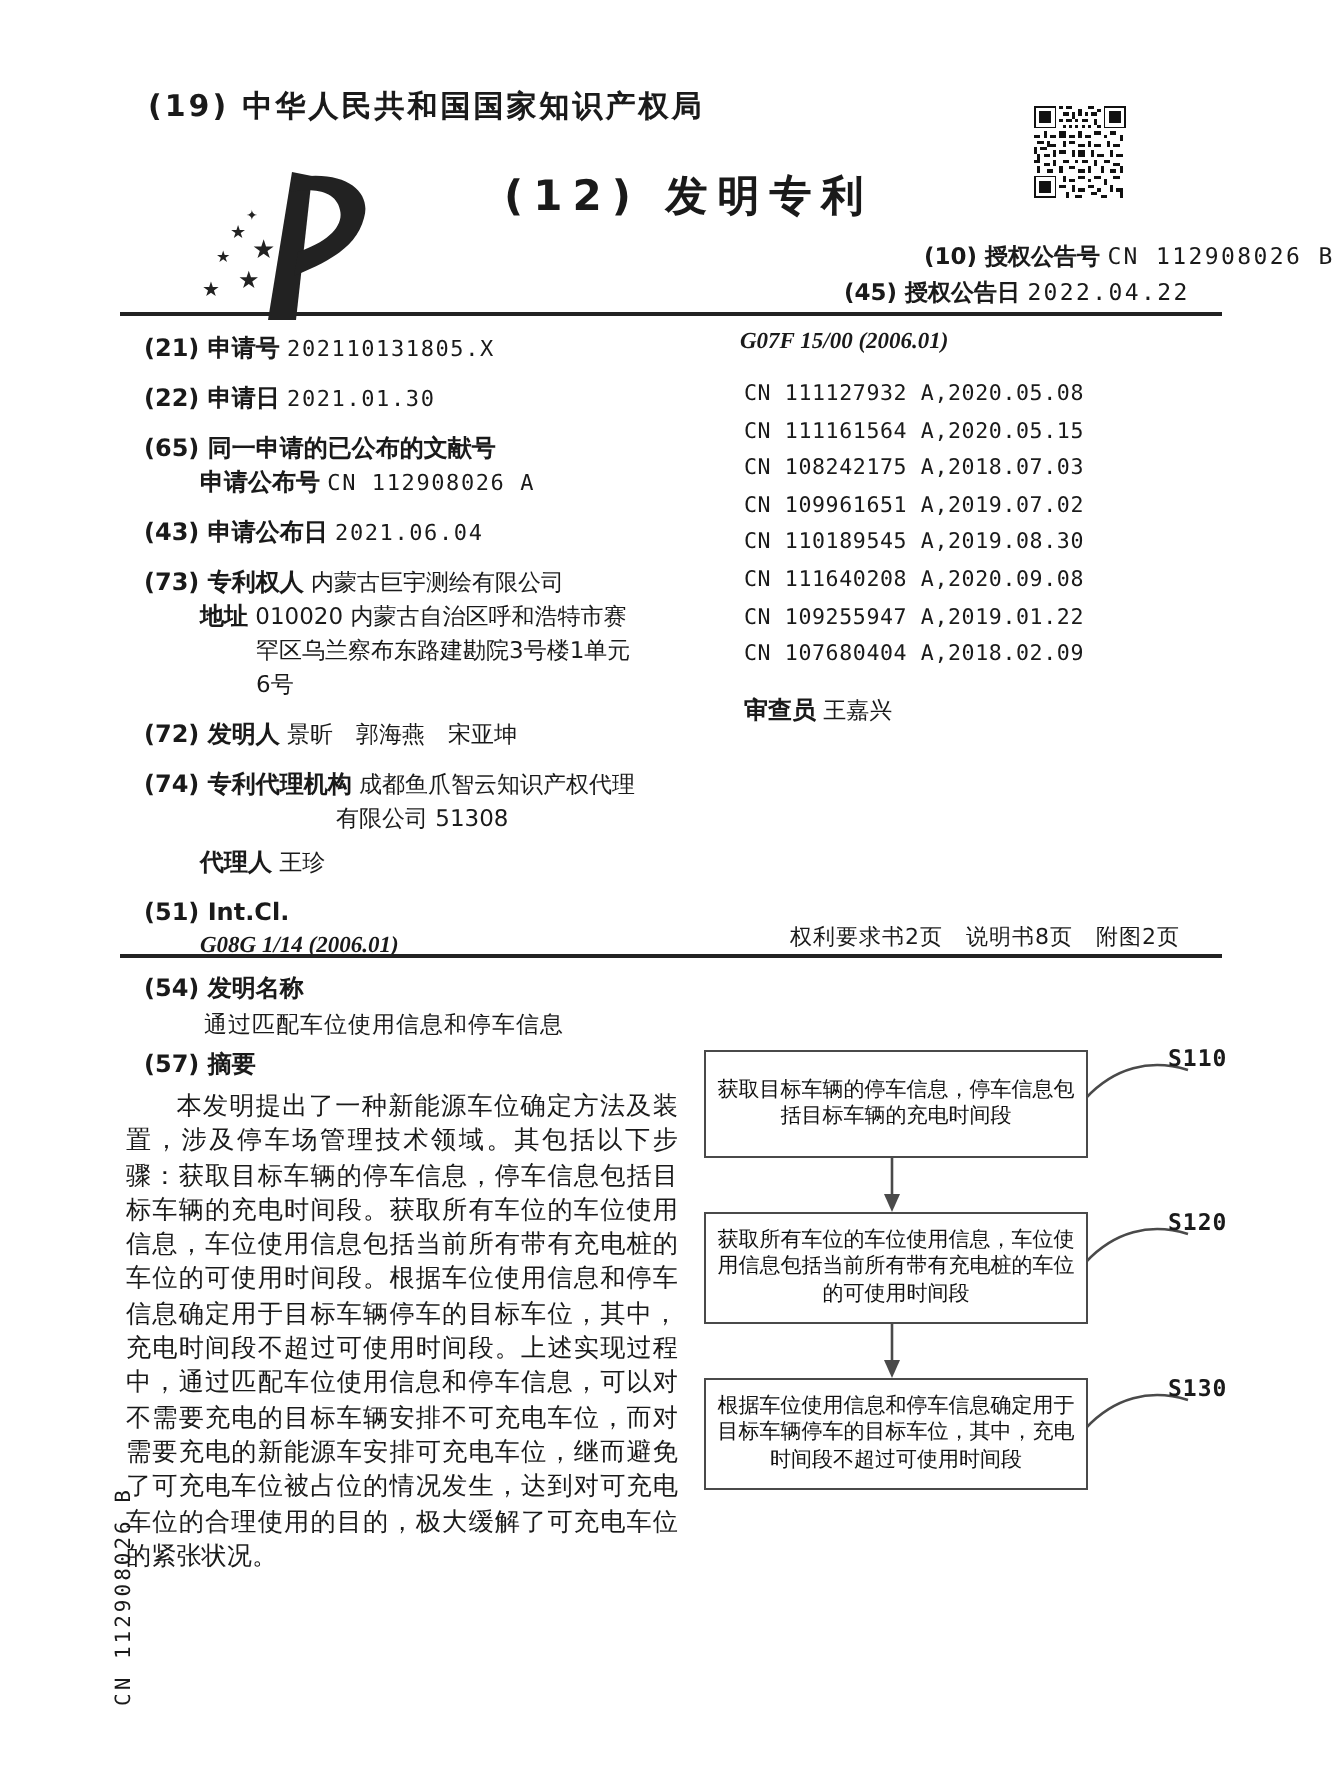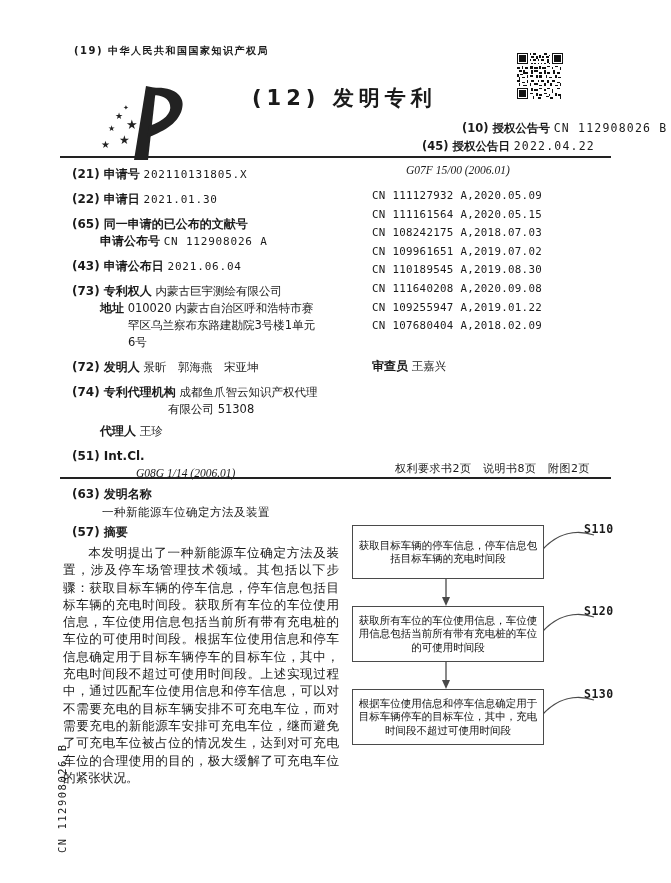--- a/index.html
+++ b/index.html
@@ -5,24 +5,24 @@
   html,body { margin:0; padding:0; background:#e8e8e8; }
   .page {
     position:relative; width:671px; height:883px; margin:0 auto;
     background:#ffffff; overflow:hidden;
     font-family:"DejaVu Sans", sans-serif; color:#1a1a1a;
     -webkit-font-smoothing:antialiased;
   }
   .abs { position:absolute; }
   .lbl { font-weight:bold; }
   .mono { font-family:"DejaVu Sans Mono", monospace; }
-  .italic-cl { font-family:"Liberation Serif", serif; font-style:italic; font-weight:normal;margin-left:36px; }
-
-  
-  .office-line { left:74px; top:44px; font-size:10px; font-weight:bold; letter-spacing:1.5px; }
+  .italic-cl { font-family:"Liberation Serif", serif; font-style:italic; font-weight:bold; }
+
+  
+  .office-line { left:74px; top:44px; font-size:15px; font-weight:bold; letter-spacing:1.5px; }
   .doc-type  { left:252px; top:84px; font-size:21px; font-weight:bold; letter-spacing:5px; }
   .grant-line { left:422px; font-size:11.5px; white-space:nowrap; }
   .grant-line .mono { letter-spacing:1.2px; }
   .rule { background:#222; }
   .rule-1 { left:60px; top:156px; width:551px; height:2px; }
   .rule-2 { left:60px; top:477px; width:551px; height:1.5px; }
 
   
   .col { font-size:11.5px; line-height:17px; }
   .col .row { margin-bottom:8px; }
@@ -170,40 +170,40 @@
       <div><span class="lbl">(51) Int.Cl.</span></div>
       <div class="ind1 italic-cl">G08G 1/14 (2006.01)</div>
     </div>
   </div>
 
   <div class="abs col" style="left:358px; top:162px; width:258px;">
     <div class="row ind1" style="padding-left:12px;">
       <span class="italic-cl">G07F 15/00 (2006.01)</span>
     </div>
     <div class="row cite-list" style="padding-left:14px;">
-      <div>CN 111127932 A,2020.05.09</div>
+      <div>CN 111127932 A,2020.05.08</div>
       <div>CN 111161564 A,2020.05.15</div>
       <div>CN 108242175 A,2018.07.03</div>
       <div>CN 109961651 A,2019.07.02</div>
       <div>CN 110189545 A,2019.08.30</div>
       <div>CN 111640208 A,2020.09.08</div>
       <div>CN 109255947 A,2019.01.22</div>
       <div>CN 107680404 A,2018.02.09</div>
     </div>
-    <div class="row" style="padding-left:14px; margin-top:22px;">
+    <div class="row" style="padding-left:14px; margin-top:10px;">
       <span class="lbl">审查员</span>
       <span>王嘉兴</span>
     </div>
   </div>
 
   <div class="abs pages-note">权利要求书2页　说明书8页　附图2页</div>
   <div class="abs rule rule-2"></div>
 
-  <div class="abs title-label">(63) 发明名称</div>
-  <div class="abs title-text">一种新能源车位确定方法及装置</div>
+  <div class="abs title-label">(54) 发明名称</div>
+  <div class="abs title-text">通过匹配车位使用信息和停车信息</div>
   <div class="abs abstract-label">(57) 摘要</div>
   <div class="abs abstract-body">本发明提出了一种新能源车位确定方法及装置，涉及停车场管理技术领域。其包括以下步骤：获取目标车辆的停车信息，停车信息包括目标车辆的充电时间段。获取所有车位的车位使用信息，车位使用信息包括当前所有带有充电桩的车位的可使用时间段。根据车位使用信息和停车信息确定用于目标车辆停车的目标车位，其中，充电时间段不超过可使用时间段。上述实现过程中，通过匹配车位使用信息和停车信息，可以对不需要充电的目标车辆安排不可充电车位，而对需要充电的新能源车安排可充电车位，继而避免了可充电车位被占位的情况发生，达到对可充电车位的合理使用的目的，极大缓解了可充电车位的紧张状况。</div>
 
   <div class="abs flowchart">
     <svg class="fc-svg" width="305" height="240" viewBox="0 0 305 240">
       <g stroke="#4a4a4a" stroke-width="1.3" fill="none">
         <line x1="101" y1="57" x2="101" y2="80"></line>
         <line x1="101" y1="140" x2="101" y2="163"></line>
         <path d="M249,17 C230,11 212,16 198,31"></path>
         <path d="M249,99 C230,93 212,98 198,113"></path>

